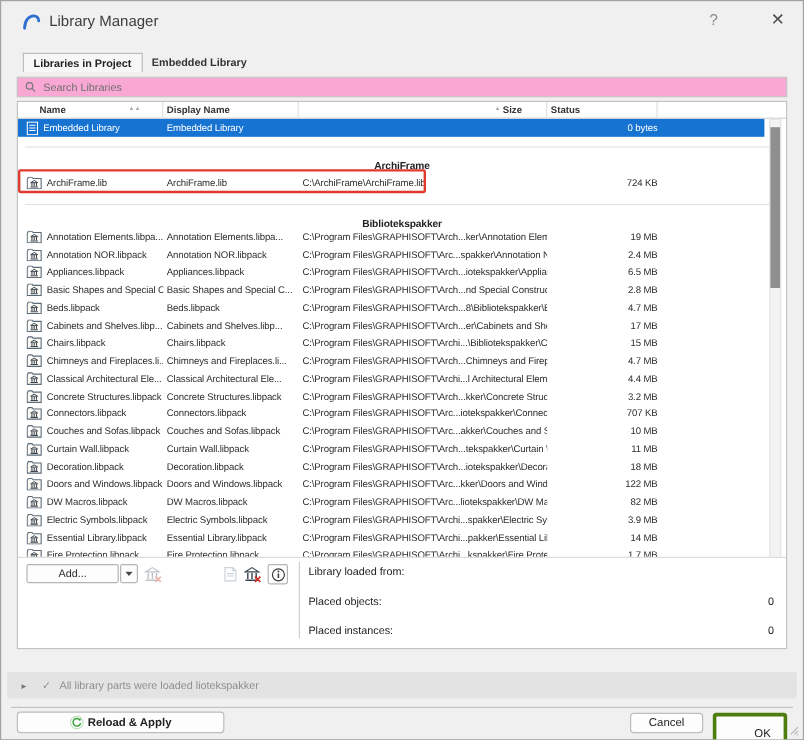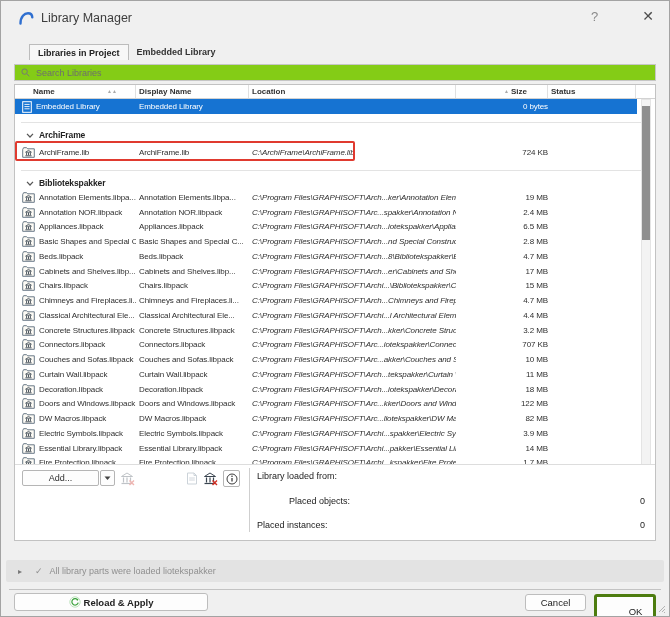--- a/index.html
+++ b/index.html
@@ -6,26 +6,26 @@
   body{width:670px;height:617px;position:relative;background:#f0f0f0;
        font-family:"Liberation Sans",sans-serif;color:#2e2e2e;overflow:hidden;
        border:1px solid #a3a3a3;box-sizing:border-box;}
   
   .titlebar{position:absolute;left:0;top:0;right:0;height:34px;}
   .logo{position:absolute;left:17px;top:9px;}
   .title{position:absolute;left:40px;top:10px;font-size:12.5px;color:#3d3d3d;}
   .help-btn{position:absolute;left:590px;top:8px;font-size:13px;color:#8a8a8a;cursor:pointer;}
   .close-btn{position:absolute;right:15px;top:7px;font-size:14px;color:#4c4c4c;cursor:pointer;}
   
-  .tabs{position:absolute;left:28px;top:43px;height:19px;display:flex;font-size:9px;}
+  .tabs{position:absolute;left:18px;top:43px;height:19px;display:flex;font-size:9px;}
   .tab{padding:3px 8px 0 8px;height:16px;box-sizing:border-box;cursor:pointer;font-weight:700;color:#222;}
   .tab.active{background:#f7f7f7;border:1px solid #bcbcbc;border-bottom:none;}
   .tab.inactive{font-weight:600;color:#333;}
   
-  .searchbox{position:absolute;left:13px;right:13px;top:63px;height:17px;background:#84cc16;
+  .searchbox{position:absolute;left:13px;right:13px;top:63px;height:17px;background:#f9a8d4;
              border:1px solid #c6c6c6;display:flex;align-items:center;box-sizing:border-box;}
   .searchbox svg{margin:0 4px 0 6px;flex:none;}
   .searchbox input{border:none;outline:none;flex:1;font-size:9px;font-family:inherit;color:#444;background:transparent;}
   .searchbox input::placeholder{color:#6e6e6e;}
   
   .panel{position:absolute;left:13px;right:13px;top:83px;bottom:75px;background:#fff;
          border:1px solid #c2c2c2;box-sizing:border-box;}
   .grid{display:grid;grid-template-columns:121px 113px 207px 92px 88px;}
   .thead{display:grid;grid-template-columns:121px 113px 207px 92px 88px 1fr;height:13px;
          border-bottom:1px solid #d2d2d2;font-size:8px;font-weight:700;color:#333;}
@@ -34,27 +34,27 @@
   .h-name{padding-left:18px;gap:39px;}
   .h-display,.h-location,.h-status{padding-left:3px;}
   .h-size{justify-content:flex-end;padding-right:20px;gap:2px;}
   .sort-glyph{color:#aaa;font-size:5px;line-height:1;}
   .listarea{position:absolute;left:0;right:0;top:14px;bottom:75px;overflow:hidden;font-size:8px;letter-spacing:-0.1px;}
   .lm-row{height:14.75px;align-items:center;white-space:nowrap;position:relative;cursor:pointer;}
   .lm-row>div{overflow:hidden;white-space:nowrap;}
   .cell-name{display:flex;align-items:center;gap:4px;padding-left:7px;}
   .cell-name svg{flex:none;}
   .cell-display{padding-left:3px;}
-  .cell-location{padding-left:3px;font-style:italic;}
+  .cell-location{padding-left:3px;}
   .cell-size{text-align:right;}
   .cell-status{padding-left:12px;}
   .row-selected{background:#1673d2;color:#fff;height:15px;margin-right:18px;}
   .section-sep{border-top:1px solid #e3e3e3;margin:8px 6px 0 6px;}
-  .group-header{display:flex;align-items:center;gap:5px;padding-left:11px;height:14px;margin-top:5px;
-                font-weight:700;font-size:8.5px;color:#222;cursor:pointer;}
+  .group-header{display:flex;align-items:center;gap:5px;padding-left:0;height:14px;margin-top:5px;
+                font-weight:700;font-size:8.5px;color:#222;cursor:pointer;flex-direction:column;}
   .lm-row.highlighted{height:20px;}
   .annotation{display:none;}
   .lm-row.highlighted .annotation{display:block;position:absolute;left:0;top:-1px;width:340px;height:20px;
                 border:2px solid #e03a2f;border-radius:2px;box-sizing:border-box;pointer-events:none;}
   
   .vscroll{position:absolute;right:4px;top:14px;width:10px;height:368px;background:#f3f3f3;
            border:1px solid #e4e4e4;box-sizing:border-box;}
   .vthumb{position:absolute;left:0px;top:6px;width:8px;height:134px;background:#8f8f8f;cursor:grab;}
   
   .pfooter{position:absolute;left:0;right:0;bottom:0;height:75px;border-top:1px solid #ddd;background:#fff;font-size:9px;}
@@ -71,21 +71,21 @@
   
   .statusbar{position:absolute;left:5px;right:5px;top:559px;height:22px;background:#e3e3e3;border-radius:2px;
              display:flex;align-items:center;font-size:9px;color:#8f8f8f;}
   .sb-chevron{margin-left:12px;color:#777;font-size:8px;cursor:pointer;}
   .sb-check{margin-left:13px;color:#8f8f8f;}
   .sb-text{margin-left:7px;}
   .hline{position:absolute;left:8px;right:8px;top:588px;border-top:1px solid #c3c3c3;}
   
   .btn{position:absolute;background:#fdfdfd;border:1px solid #bdbdbd;border-radius:3px;font-size:9.5px;
        display:flex;align-items:center;justify-content:center;cursor:pointer;box-sizing:border-box;color:#222;}
-  .btn-reload{left:13px;top:592px;width:194px;height:18px;gap:3px;font-weight:600;}
+  .btn-reload{left:13px;top:592px;width:173px;height:18px;gap:3px;font-weight:600;}
   .btn-cancel{left:524px;top:593px;width:61px;height:17px;}
   .btn-ok{left:593px;top:593px;width:62px;height:34px;border:3px solid #4d7c0f;padding-left:21px;}
   .grip{position:absolute;right:3px;bottom:3px;}
 </style>
 </head>
 <body>
 
 <div class="titlebar">
   <svg class="logo" width="17" height="17" viewBox="0 0 17 17">
     <path d="M2.5 13.5 C2.5 6.5 6.5 3.2 10 3.2 C12.6 3.2 14.2 5 14.3 7.4" fill="none" stroke="#2f6fd0" stroke-width="2.4" stroke-linecap="round"></path>
@@ -109,21 +109,20 @@
 </div>
 
 <div class="panel">
 
   <div class="thead">
     <div class="hc h-name">
       <span>Name</span>
       <span class="sort-glyph" style="margin-left:auto;margin-right:18px;">▲▲</span>
     </div>
     <div class="hc h-display">Display Name</div>
-    <div class="hc h-location">Location</div>
     <div class="hc h-size">
       <span class="sort-glyph">▲</span>
       <span>Size</span>
     </div>
     <div class="hc h-status">Status</div>
     <div class="hc"></div>
   </div>
 
   <div class="listarea">
 
@@ -589,21 +588,21 @@
     </div>
     <div class="icon-btn info-btn" style="left:208px;">
       <svg width="12" height="12" viewBox="0 0 12 12">
         <circle cx="6" cy="6" r="5" fill="none" stroke="#3c3c3c" stroke-width="1"></circle>
         <line x1="6" y1="5" x2="6" y2="8.6" stroke="#3c3c3c" stroke-width="1.3"></line>
         <circle cx="6" cy="3.2" r="0.8" fill="#3c3c3c"></circle>
       </svg>
     </div>
     <div class="vdivider"></div>
     <span class="flabel" style="top:6px;">Library loaded from:</span>
-    <span class="flabel" style="top:31px;margin-left:32px;">Placed objects:</span>
+    <span class="flabel" style="top:31px;">Placed objects:</span>
     <span class="fvalue" style="top:31px;">0</span>
     <span class="flabel" style="top:55px;">Placed instances:</span>
     <span class="fvalue" style="top:55px;">0</span>
   </div>
 </div>
 
 <div class="statusbar">
   <span class="sb-chevron">▸</span>
   <span class="sb-check">✓</span>
   <span class="sb-text">All library parts were loaded liotekspakker</span>

